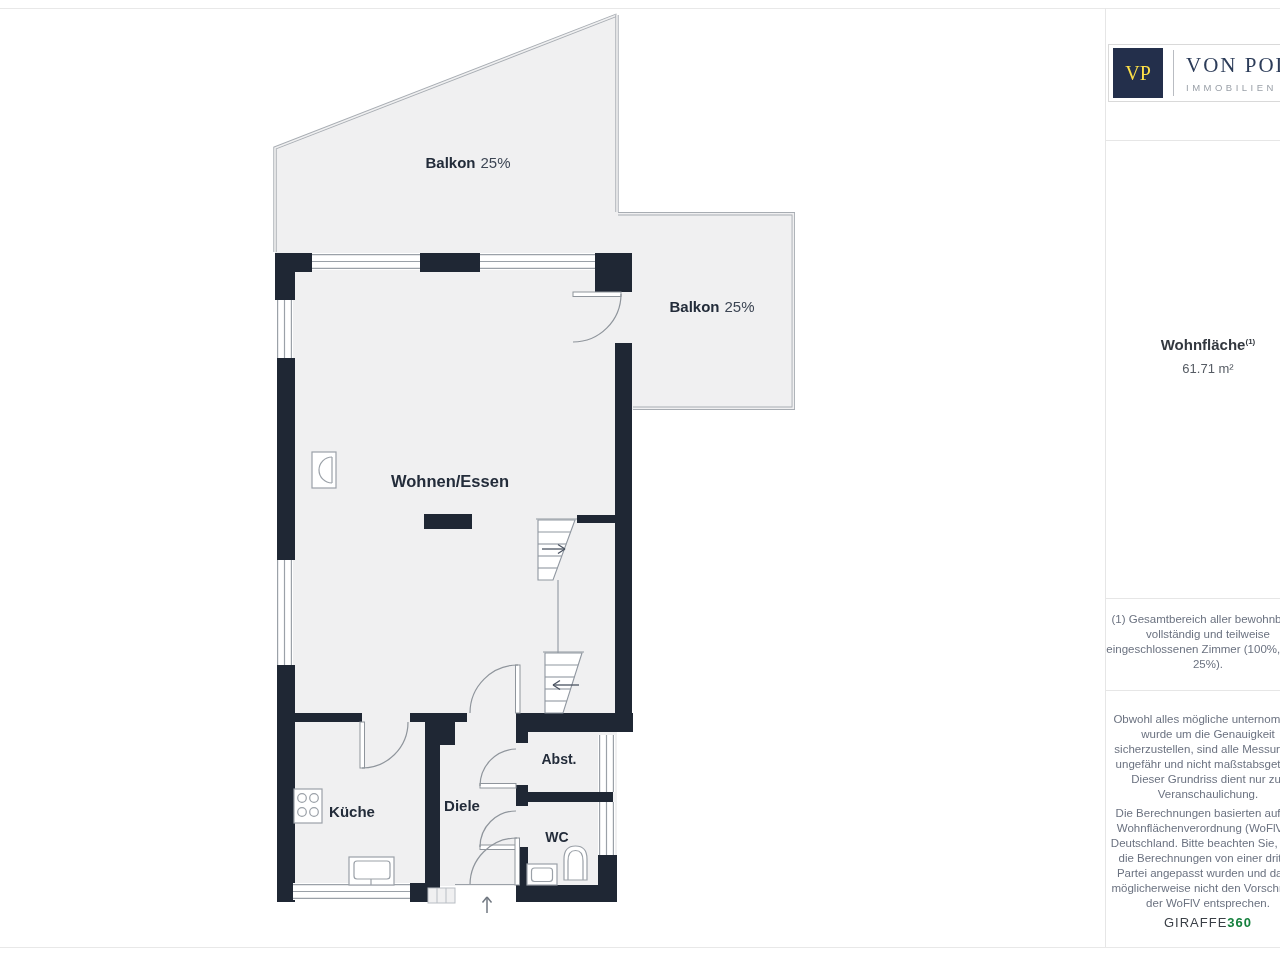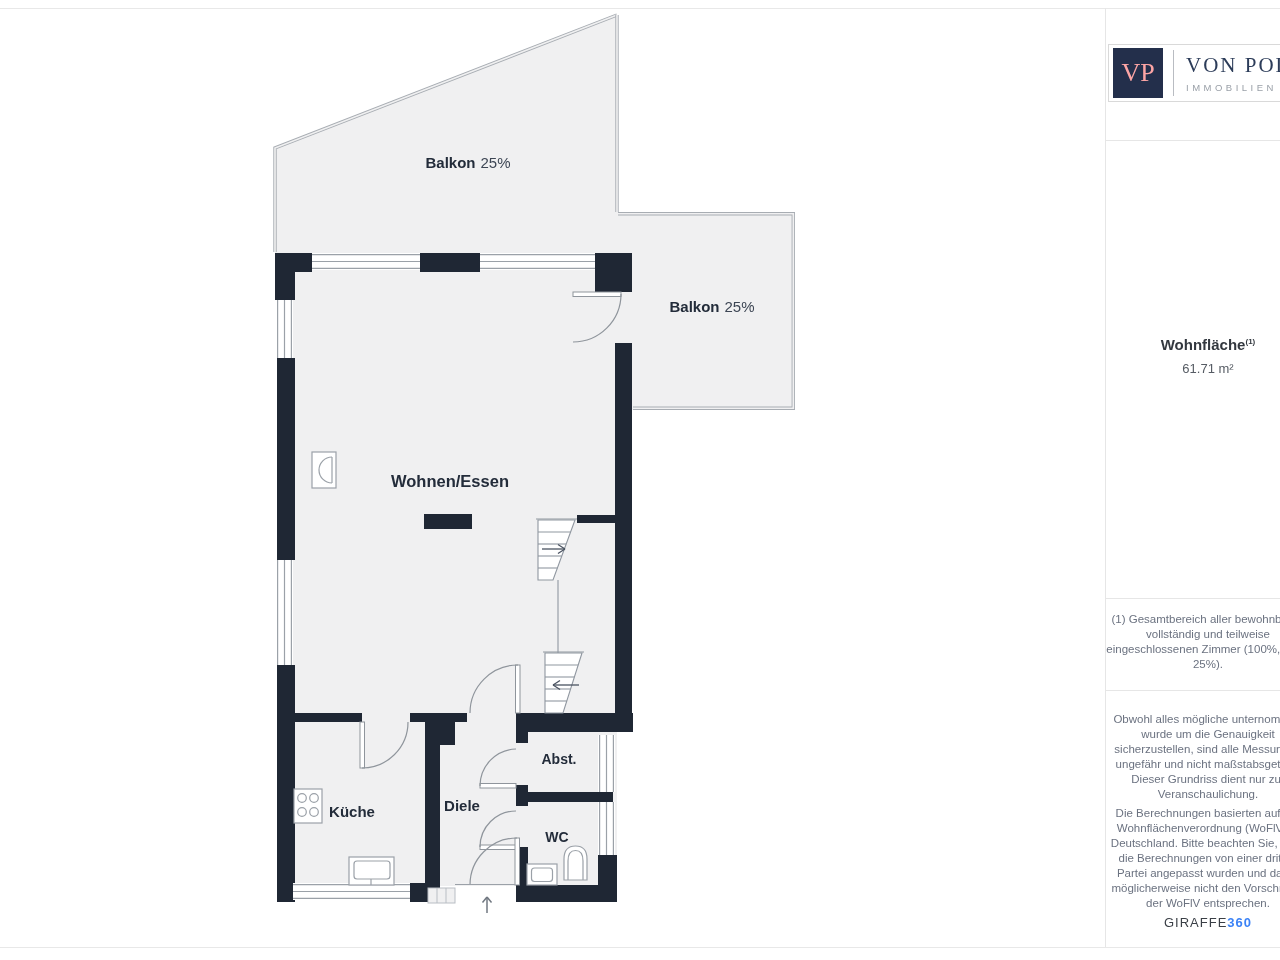--- a/index.html
+++ b/index.html
@@ -8,37 +8,37 @@
   .frame-line{position:absolute;left:0;width:1280px;height:1px;background:#e8e8e8;}
   .side-divider{position:absolute;left:1105px;top:8px;width:1px;height:939px;background:#e6e6e6;}
   .hdiv{position:absolute;left:1105px;width:175px;height:1px;background:#e6e6e6;}
 
   svg text{font-family:"Liberation Sans",sans-serif;}
   .room-label{font-weight:bold;fill:#232c3a;}
   .room-pct{font-weight:normal;fill:#3d4654;}
 
   .logo-card{position:absolute;left:1108px;top:44px;width:220px;height:58px;background:#fff;
     border:1px solid #d9d9d9;display:flex;align-items:center;padding:4px;box-sizing:border-box;}
-  .logo-mark{width:50px;height:50px;background:#232f4b;color:#fca5a5;display:flex;align-items:center;
-    justify-content:center;font-family:"Liberation Serif",serif;font-size:26px;}
+  .logo-mark{width:50px;height:50px;background:#232f4b;color:#fde047;display:flex;align-items:center;
+    justify-content:center;font-family:"Liberation Serif",serif;font-size:20px;}
   .logo-sep{width:1px;height:46px;background:#b9bcc2;margin-left:10px;}
   .logo-text{margin-left:12px;white-space:nowrap;}
   .brand{font-family:"Liberation Serif",serif;font-size:21px;color:#2c3c59;letter-spacing:2px;}
   .brand-sub{font-size:9.5px;letter-spacing:3.5px;color:#9aa0a8;margin-top:4px;}
 
   .area-block{position:absolute;left:1105px;top:336px;width:206px;text-align:center;}
   .area-label{font-size:15px;font-weight:bold;color:#33383f;}
   .area-label sup{font-size:8px;}
   .area-value{font-size:13px;color:#565c64;margin-top:8px;}
 
   .note{position:absolute;left:1105px;width:206px;text-align:center;color:#6b7280;
     font-size:11.5px;line-height:15px;white-space:pre-line;}
   .credit{position:absolute;left:1105px;top:915px;width:206px;text-align:center;
     font-size:13px;letter-spacing:1px;color:#3a3f46;}
-  .credit b{color:#3b82f6;}
+  .credit b{color:#15803d;}
 </style>
 </head>
 <body>
 
 <div id="stage">
 
   <div class="frame-line" style="top:8px"></div>
   <div class="frame-line" style="top:947px"></div>
   <div class="side-divider"></div>
 

